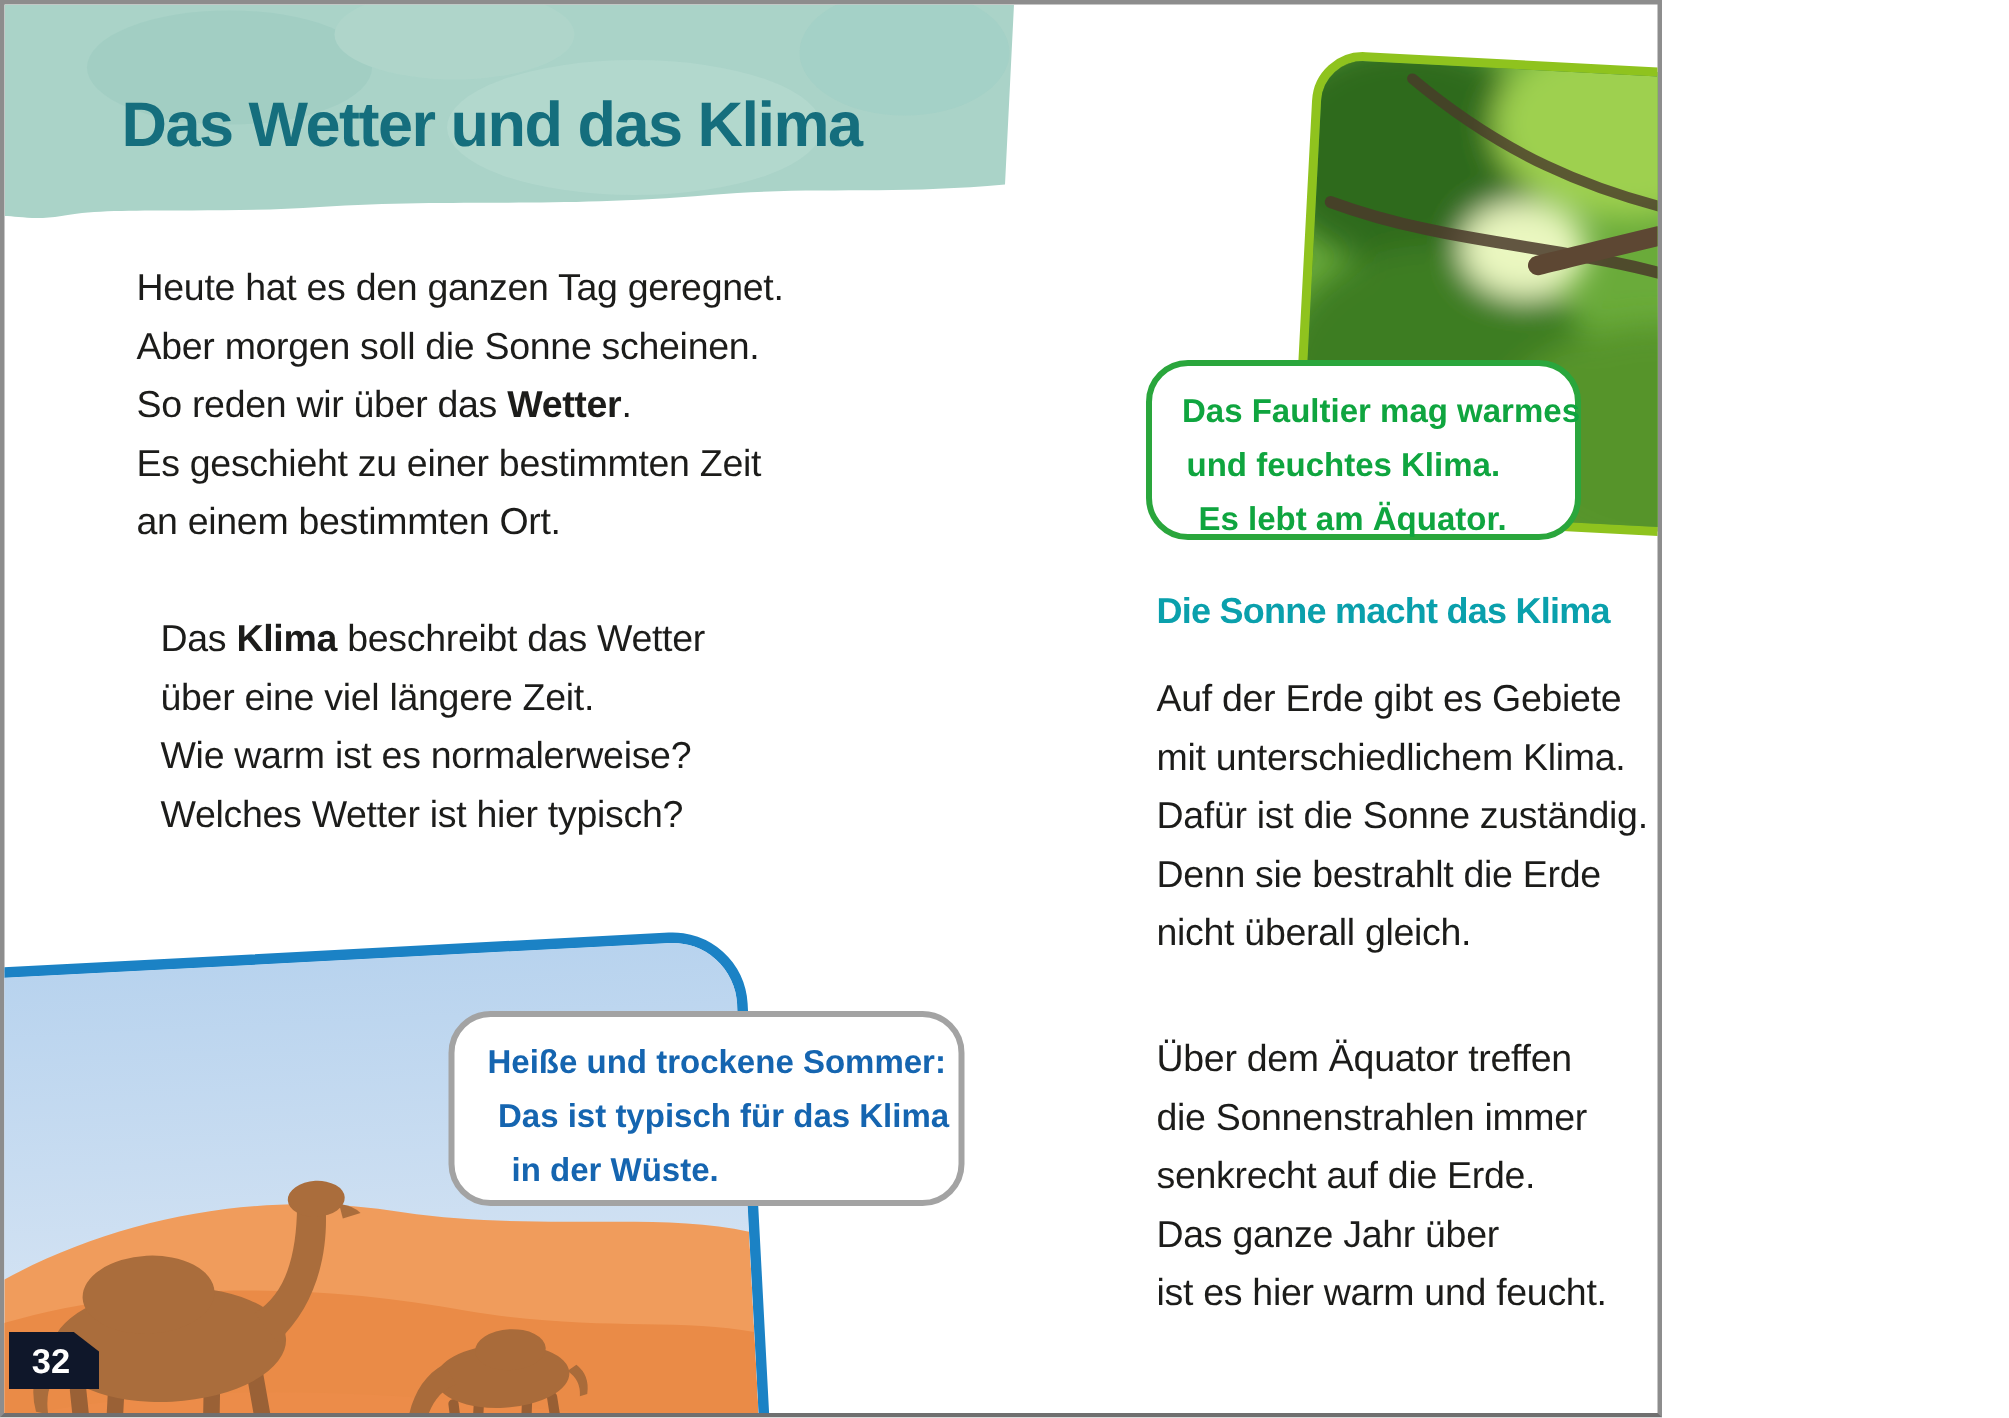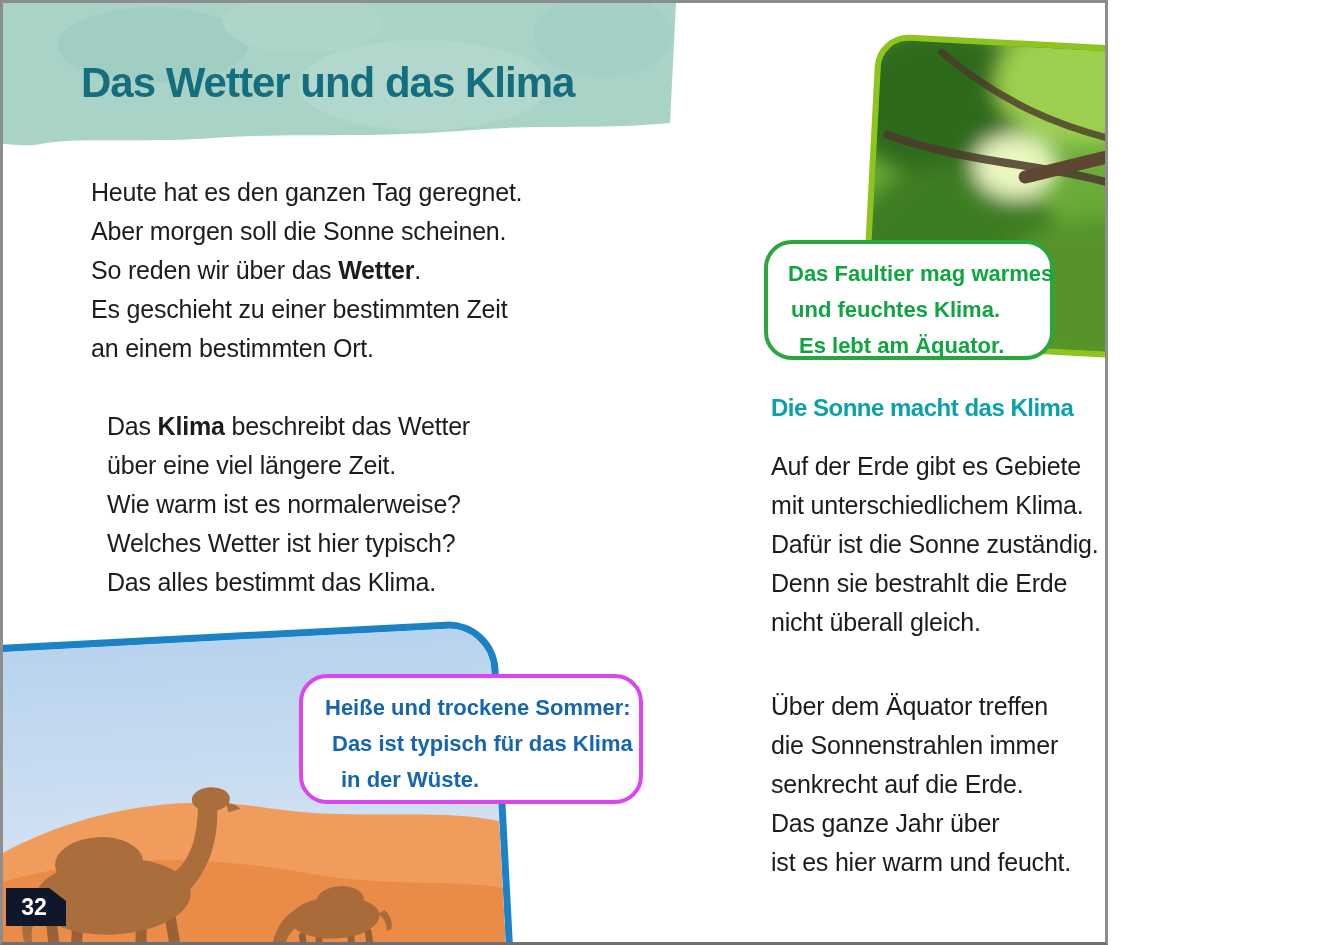--- a/index.html
+++ b/index.html
@@ -40,21 +40,21 @@
   .camel-photo svg{display:block;}
 
   .bubble{
     background:#ffffff;
     box-sizing:border-box;
     z-index:3;
   }
   .bubble .line{font-size:22px;line-height:36px;font-weight:bold;}
   .camel-bubble{
     left:296px;top:671px;width:344px;height:130px;
-    border:4px solid #d946ef;border-radius:28px;
+    border:4px solid #a3a3a3;border-radius:28px;
     padding:12px 0 0 22px;
   }
   .camel-bubble .line{color:#1565b0;}
   .camel-bubble .l2{padding-left:7px;}
   .camel-bubble .l3{padding-left:16px;}
 
   .page-badge{
     z-index:4;
     background:#0f172a;
     color:#ffffff;
@@ -126,21 +126,20 @@
     <div class="line"><span>So reden wir über das </span><b>Wetter</b><span>.</span></div>
     <div class="line">Es geschieht zu einer bestimmten Zeit</div>
     <div class="line">an einem bestimmten Ort.</div>
   </div>
 
   <div class="abs bodytext para-left2">
     <div class="line"><span>Das </span><b>Klima</b><span> beschreibt das Wetter</span></div>
     <div class="line">über eine viel längere Zeit.</div>
     <div class="line">Wie warm ist es normalerweise?</div>
     <div class="line">Welches Wetter ist hier typisch?</div>
-    <div class="line">Das alles bestimmt das Klima.</div>
   </div>
 
   <div class="abs camel-photo">
     <svg width="530" height="400" viewBox="0 0 530 400" xmlns="http://www.w3.org/2000/svg">
       <defs>
         <linearGradient id="sky" x1="0" y1="0" x2="0" y2="1">
           <stop offset="0" stop-color="#b8d3ee"></stop>
           <stop offset="1" stop-color="#e9eff7"></stop>
         </linearGradient>
       </defs>

